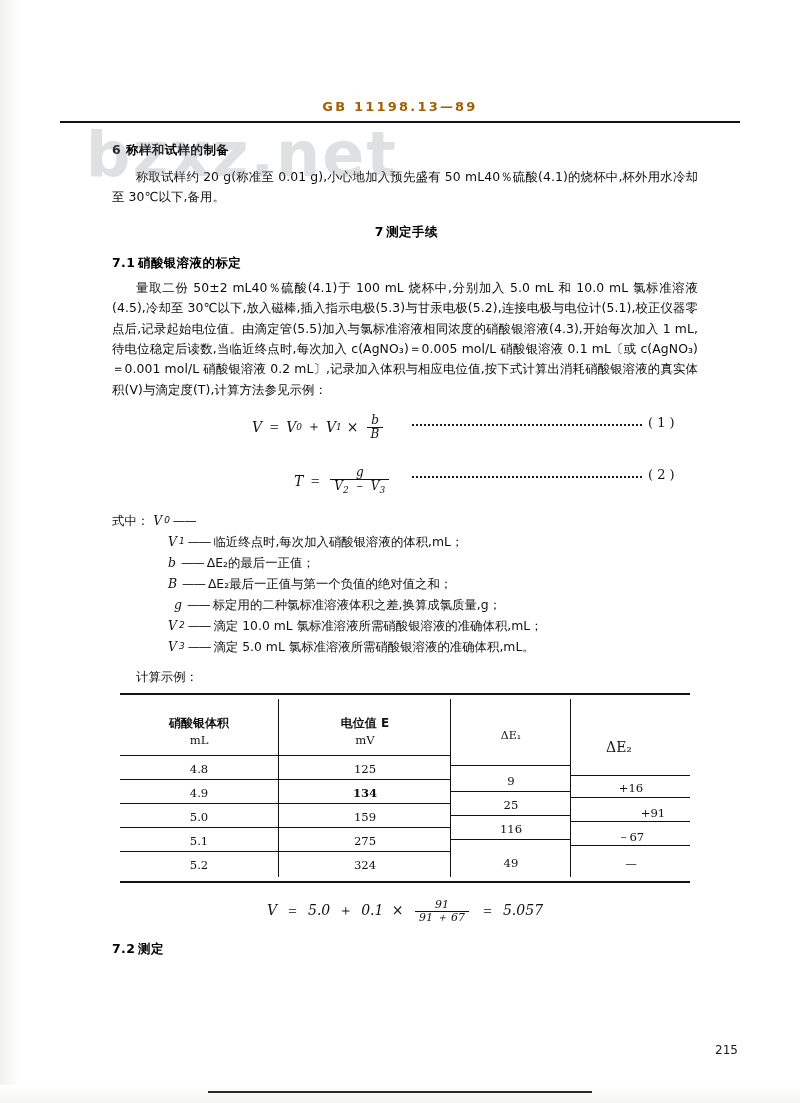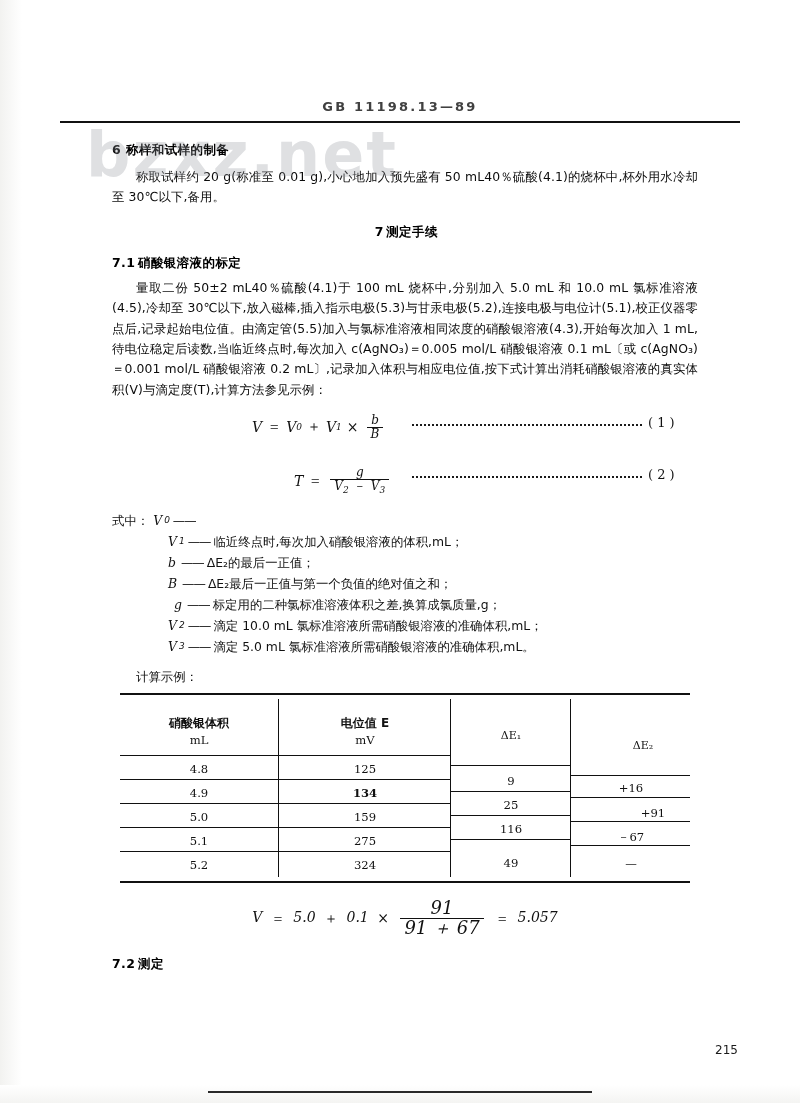--- a/index.html
+++ b/index.html
@@ -58,21 +58,21 @@
     left: 60px;
     top: 96px;
     width: 680px;
     text-align: center;
   }
   .header .std-no {
     font-family: "DejaVu Sans", "Liberation Sans", sans-serif;
     font-size: 13px;
     font-weight: bold;
     letter-spacing: 2.2px;
-    color: #404040;
+    color: #a16207;
   }
   .header-rule {
     position: absolute;
     left: 60px;
     top: 121px;
     width: 680px;
     height: 2px;
     background: #111;
   }
 
@@ -384,21 +384,21 @@
       <div class="hline" style="left:458px; top:128px; width:120px;"></div>
       <div class="hline" style="left:458px; top:152px; width:120px;"></div>
 
       <div class="cell-abs cn" style="left:8px; top:22px; width:158px; font-size:12px;">硝酸银体积</div>
       <div class="cell-abs" style="left:8px; top:40px; width:158px;">mL</div>
 
       <div class="cell-abs cn" style="left:168px; top:22px; width:170px; font-size:12px;">电位值 E</div>
       <div class="cell-abs" style="left:168px; top:40px; width:170px;">mV</div>
 
       <div class="cell-abs" style="left:340px; top:36px; width:118px; font-size:11px;">ΔE₁</div>
-      <div class="cell-abs" style="left:472px; top:46px; width:118px; font-size:11px;">ΔE₂</div>
+      <div class="cell-abs" style="left:448px; top:46px; width:118px; font-size:14px;">ΔE₂</div>
 
       <div class="cell-abs" style="left:8px; top:69px; width:158px;">4.8</div>
       <div class="cell-abs" style="left:168px; top:69px; width:170px;">125</div>
 
       <div class="cell-abs" style="left:8px; top:93px; width:158px;">4.9</div>
       <div class="cell-abs" style="left:168px; top:93px; width:170px;font-weight:bold;">134</div>
 
       <div class="cell-abs" style="left:8px; top:117px; width:158px;">5.0</div>
       <div class="cell-abs" style="left:168px; top:117px; width:170px;">159</div>
 
@@ -419,21 +419,21 @@
       <div class="cell-abs" style="left:460px; top:163px; width:118px;">—</div>
     </div>
 
     <div class="result-formula">
       <span class="v">V</span>
       <span class="op">＝</span>
       <span>5.0</span>
       <span class="op">＋</span>
       <span>0.1</span>
       <span class="op">×</span>
-      <span class="frac" style="font-size:18px;">
+      <span class="frac" style="font-size:11px;">
         <span class="num">91</span>
         <span class="den">91 ＋ 67</span>
       </span>
       <span class="op">＝</span>
       <span>5.057</span>
     </div>
 
     <h3 class="subsection" style="margin-top:18px;">
       <span class="sub-num">7.2</span><span>测定</span>
     </h3>

